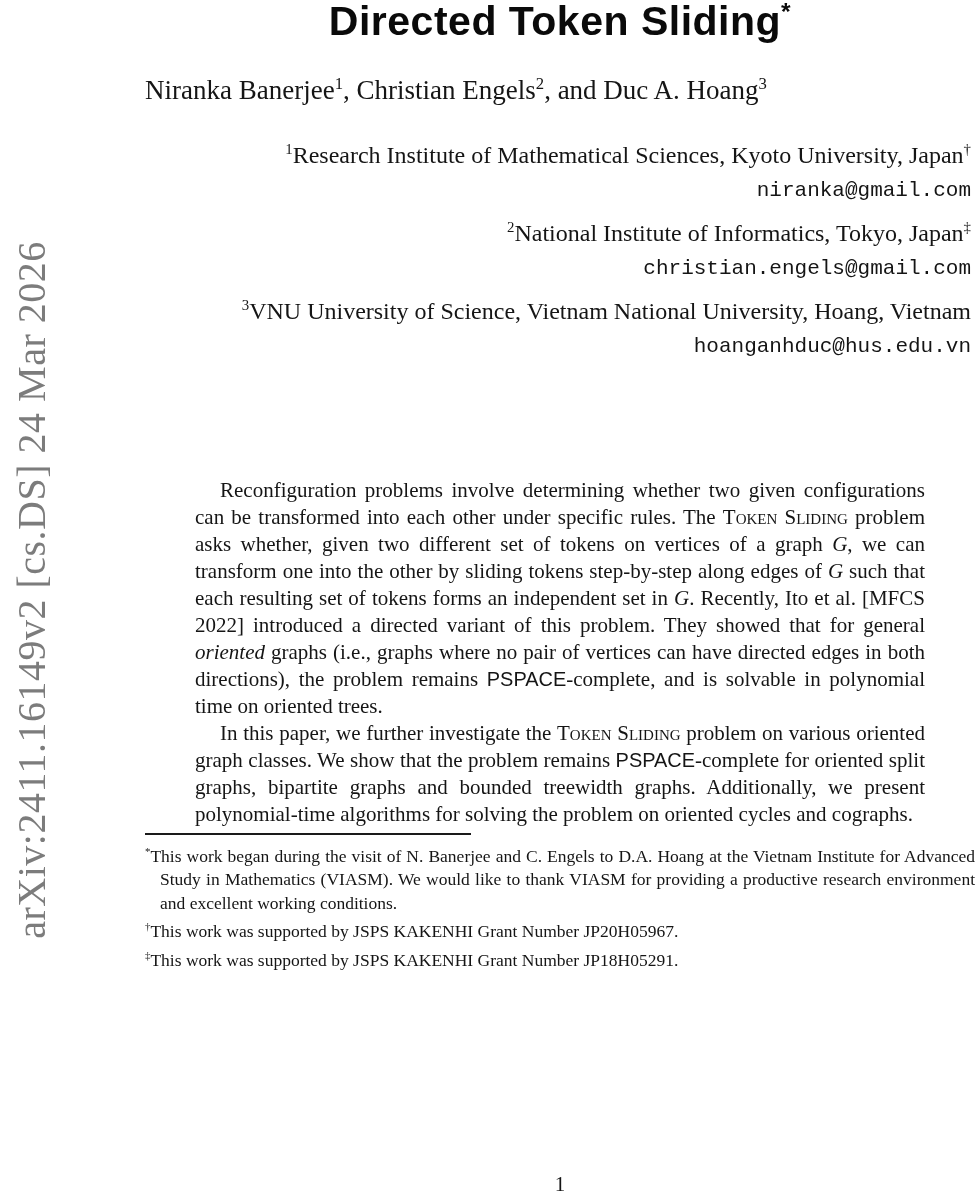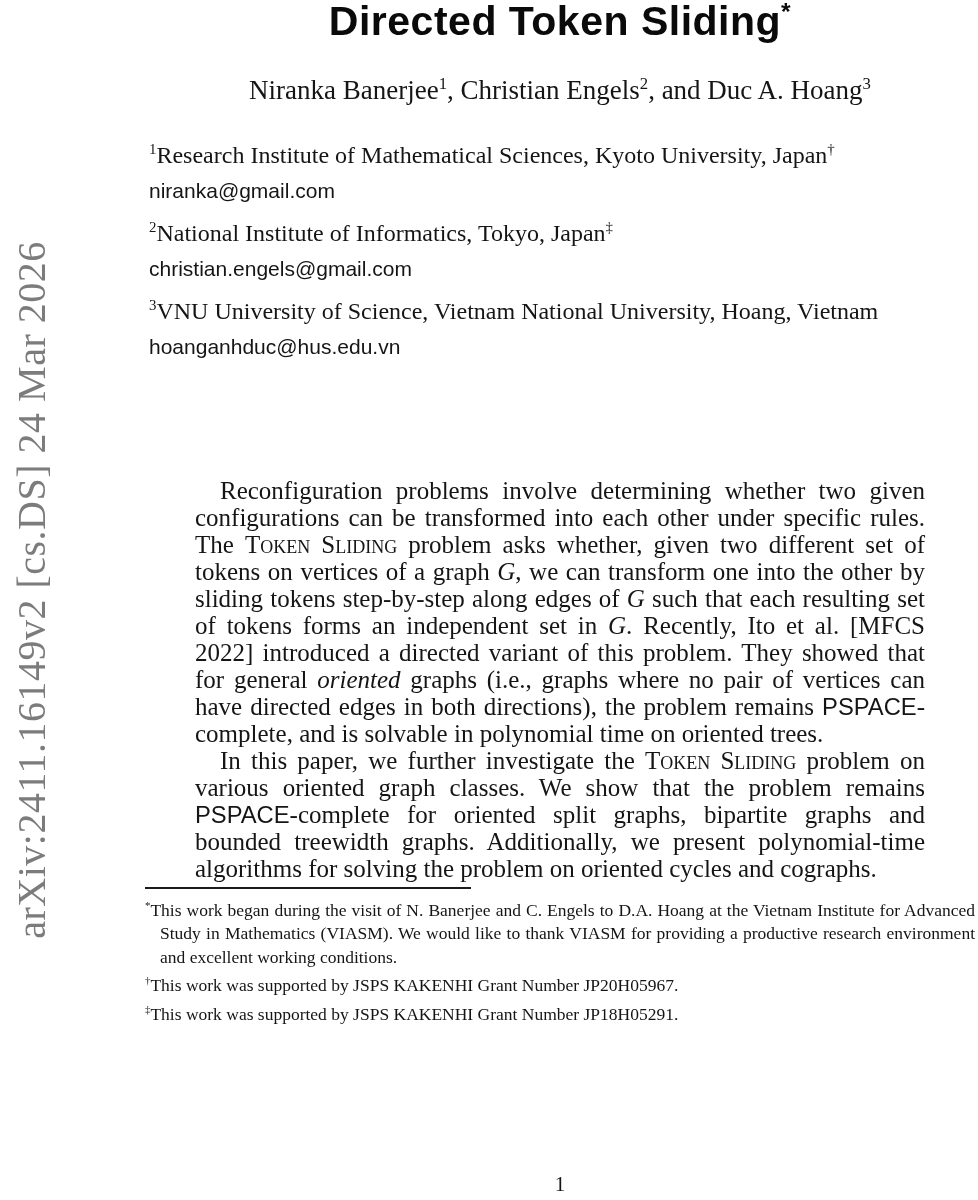--- a/index.html
+++ b/index.html
@@ -35,41 +35,41 @@
     font-family: "Liberation Sans", sans-serif;
     font-weight: bold;
     font-size: 41px;
     line-height: 1.15;
     color: #0a0a0a;
     letter-spacing: 0.5px;
   }
   .title sup { font-size: 60%; }
   .authors {
     margin-top: 22px;
-    text-align: center;
+    text-align: left;
     font-size: 27px;
     line-height: 34px;
   }
   .authors sup { font-size: 62%; }
   .affiliations {
     margin: 24px auto 0 auto;
     width: 822px;
-    text-align: left;
+    text-align: right;
     font-size: 24px;
     line-height: 36px;
   }
   .affil-line sup, .footnote sup { font-size: 62%; }
   .affil-email {
-    font-family: Liberation Sans, sans-serif;
+    font-family: Liberation Mono, monospace;
     font-size: 21px;
   }
   .abstract {
     margin: 112px 50px 0 50px;
     text-align: justify;
-    font-size: 25px;
+    font-size: 21px;
     line-height: 27px;
   }
   .abstract p { margin: 0; text-indent: 25px; }
   .seg-smallcaps { font-variant: small-caps; }
   .seg-italic { font-style: italic; }
   .seg-sans { font-family: "Liberation Sans", sans-serif; font-size: 95%; }
   .seg-bold { font-weight: bold; }
   .footnote-rule {
     border: none;
     border-top: 2px solid #1a1a1a;

